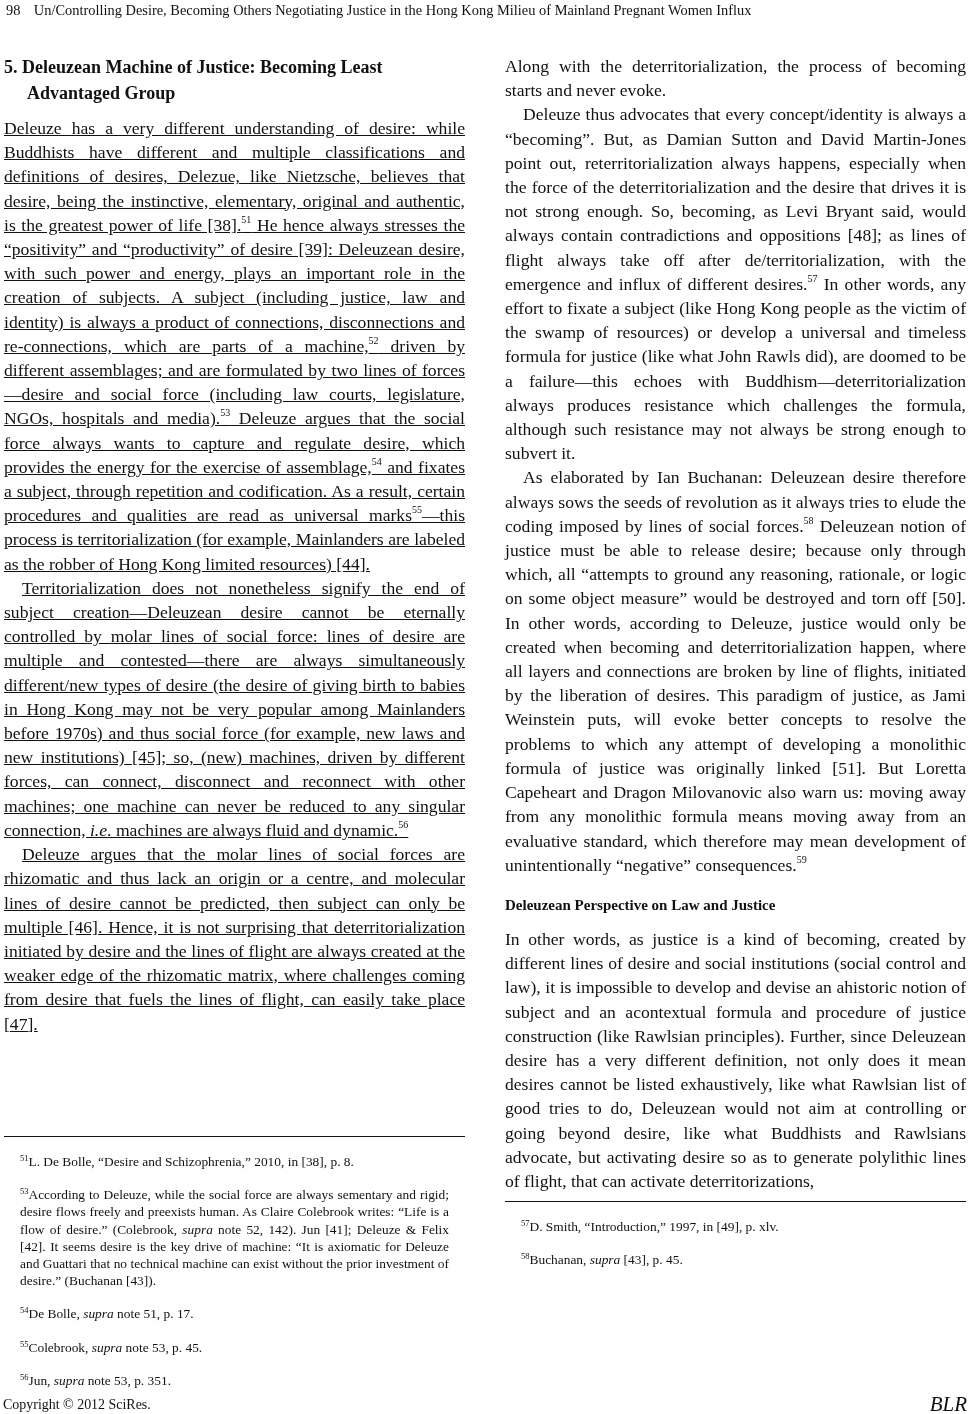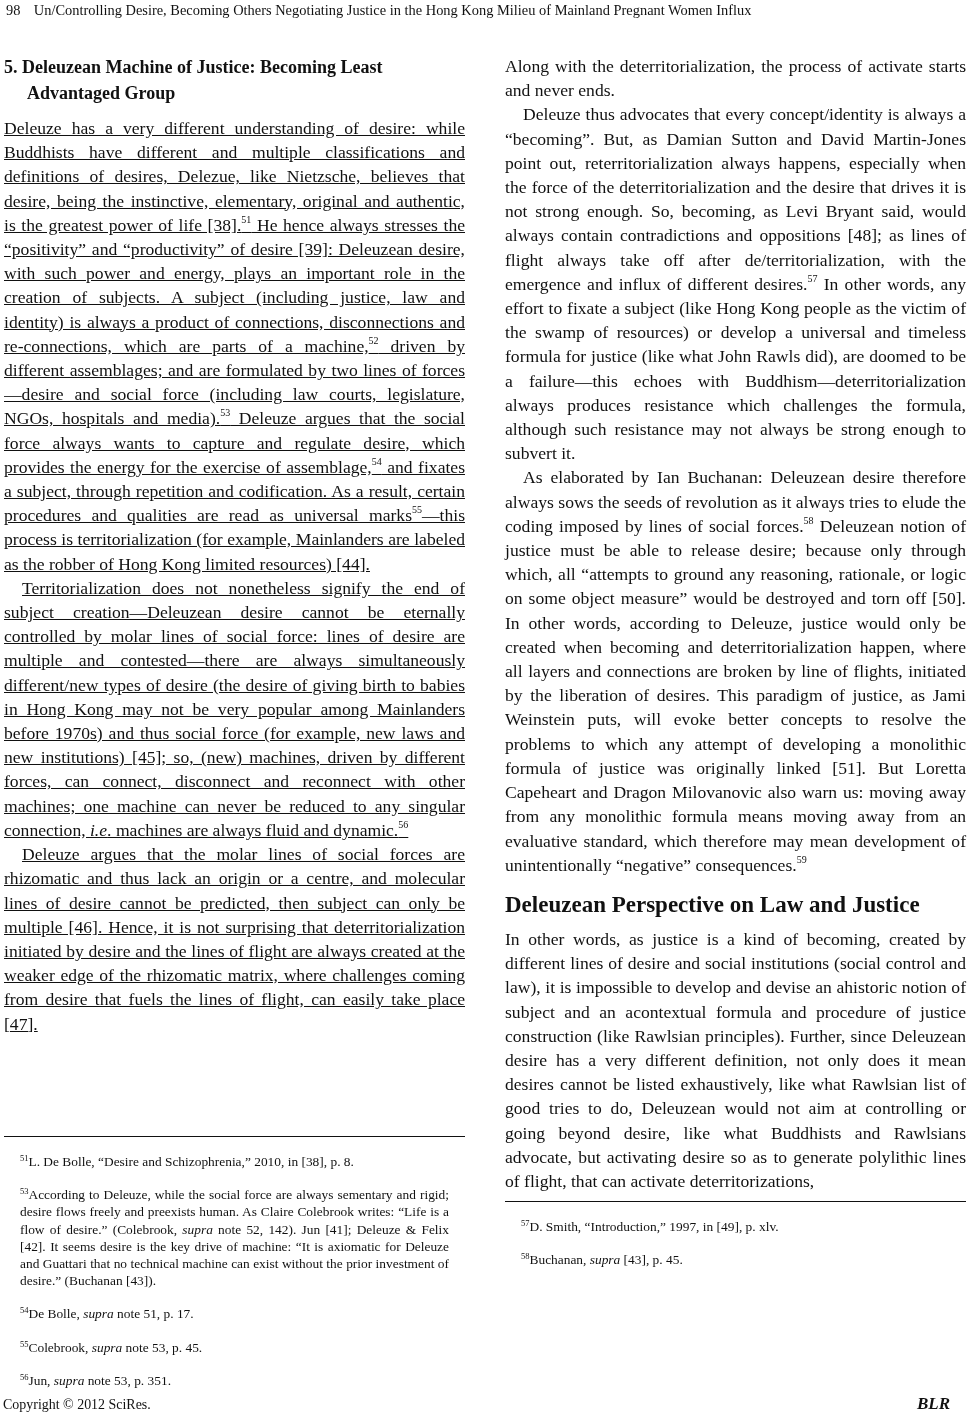--- a/index.html
+++ b/index.html
@@ -16,39 +16,39 @@
   .col {
     position: absolute; top: 54px; width: 461px;
   }
   .col-left { left: 4px; }
   .col-right { left: 505px; }
   .section-title {
     font-weight: bold; font-size: 18px; line-height: 26px; margin: 0 0 10px 0;
     padding-left: 23px; text-indent: -23px;
   }
   .subsection-title {
-    font-weight: bold; font-size: 23px; line-height: 24px; margin: 16px 0 10px 0;
+    font-weight: bold; font-size: 15px; line-height: 24px; margin: 16px 0 10px 0;
   }
   p.body {
     font-size: 17.6px; line-height: 24.2px; margin: 0; text-align: justify;
     hyphens: none;
   }
   p.body.indent { text-indent: 18px; }
   sup.fn { font-size: 10px; line-height: 0; vertical-align: 8px; }
   .fn-rule { border: 0; border-top: 1.2px solid #111; margin: 8px 0 4px 0; width: 100%; }
   .footnotes { font-size: 13.4px; line-height: 17.2px; text-align: justify; }
   .footnotes .note { margin: 16px; }
   .footnotes sup { font-size: 8.5px; line-height: 0; vertical-align: 5px; }
   .footer-left {
     position: absolute; left: 3px; top: 1395px; font-size: 15px; line-height: 18px;
     transform: scaleX(0.93); transform-origin: left center;
   }
   .footer-right {
-    position: absolute; right: 21px; top: 1395px; font-size: 17px; line-height: 18px;
-    font-weight: bold; font-style: italic;
+    position: absolute; right: 4px; top: 1395px; font-size: 21px; line-height: 18px;
+    font-weight: normal; font-style: italic;
   }
   i { font-style: italic; }
 </style>
 </head>
 <body>
 
 <div class="running-head">
   <span class="pgnum">98</span>
   <span>Un/Controlling Desire, Becoming Others Negotiating Justice in the Hong Kong Milieu of Mainland Pregnant Women Influx</span>
 </div>
@@ -65,21 +65,21 @@
       <p class="note"><sup>51</sup>L. De Bolle, “Desire and Schizophrenia,” 2010, in [38], p. 8.</p>
       <p class="note"><sup>53</sup>According to Deleuze, while the social force are always sementary and rigid; desire flows freely and preexists human. As Claire Colebrook writes: “Life is a flow of desire.” (Colebrook, <i>supra</i> note 52, 142). Jun [41]; Deleuze &amp; Felix [42]. It seems desire is the key drive of machine: “It is axiomatic for Deleuze and Guattari that no technical machine can exist without the prior investment of desire.” (Buchanan [43]).</p>
       <p class="note"><sup>54</sup>De Bolle, <i>supra</i> note 51, p. 17.</p>
       <p class="note"><sup>55</sup>Colebrook, <i>supra</i> note 53, p. 45.</p>
       <p class="note"><sup>56</sup>Jun, <i>supra</i> note 53, p. 351.</p>
     </div>
 </div>
 
 <div class="col col-right">
   <div>
-      <p class="body">Along with the deterritorialization, the process of activate starts and never ends.</p>
+      <p class="body">Along with the deterritorialization, the process of becoming starts and never evoke.</p>
       <p class="body indent">Deleuze thus advocates that every concept/identity is always a “becoming”. But, as Damian Sutton and David Martin-Jones point out, reterritorialization always happens, especially when the force of the deterritorialization and the desire that drives it is not strong enough. So, becoming, as Levi Bryant said, would always contain contradictions and oppositions [48]; as lines of flight always take off after de/territorialization, with the emergence and influx of different desires.<sup class="fn">57</sup> In other words, any effort to fixate a subject (like Hong Kong people as the victim of the swamp of resources) or develop a universal and timeless formula for justice (like what John Rawls did), are doomed to be a failure—this echoes with Buddhism—deterritorialization always produces resistance which challenges the formula, although such resistance may not always be strong enough to subvert it.</p>
       <p class="body indent">As elaborated by Ian Buchanan: Deleuzean desire therefore always sows the seeds of revolution as it always tries to elude the coding imposed by lines of social forces.<sup class="fn">58</sup> Deleuzean notion of justice must be able to release desire; because only through which, all “attempts to ground any reasoning, rationale, or logic on some object measure” would be destroyed and torn off [50]. In other words, according to Deleuze, justice would only be created when becoming and deterritorialization happen, where all layers and connections are broken by line of flights, initiated by the liberation of desires. This paradigm of justice, as Jami Weinstein puts, will evoke better concepts to resolve the problems to which any attempt of developing a monolithic formula of justice was originally linked [51]. But Loretta Capeheart and Dragon Milovanovic also warn us: moving away from any monolithic formula means moving away from an evaluative standard, which therefore may mean development of unintentionally “negative” consequences.<sup class="fn">59</sup></p>
     </div>
   <h2 class="subsection-title">Deleuzean Perspective on Law and Justice</h2>
   <div>
       <p class="body">In other words, as justice is a kind of becoming, created by different lines of desire and social institutions (social control and law), it is impossible to develop and devise an ahistoric notion of subject and an acontextual formula and procedure of justice construction (like Rawlsian principles). Further, since Deleuzean desire has a very different definition, not only does it mean desires cannot be listed exhaustively, like what Rawlsian list of good tries to do, Deleuzean would not aim at controlling or going beyond desire, like what Buddhists and Rawlsians advocate, but activating desire so as to generate polylithic lines of flight, that can activate deterritorizations,</p>
     </div>
   <hr class="fn-rule">
   <div class="footnotes">
       <p class="note"><sup>57</sup>D. Smith, “Introduction,” 1997, in [49], p. xlv.</p>

